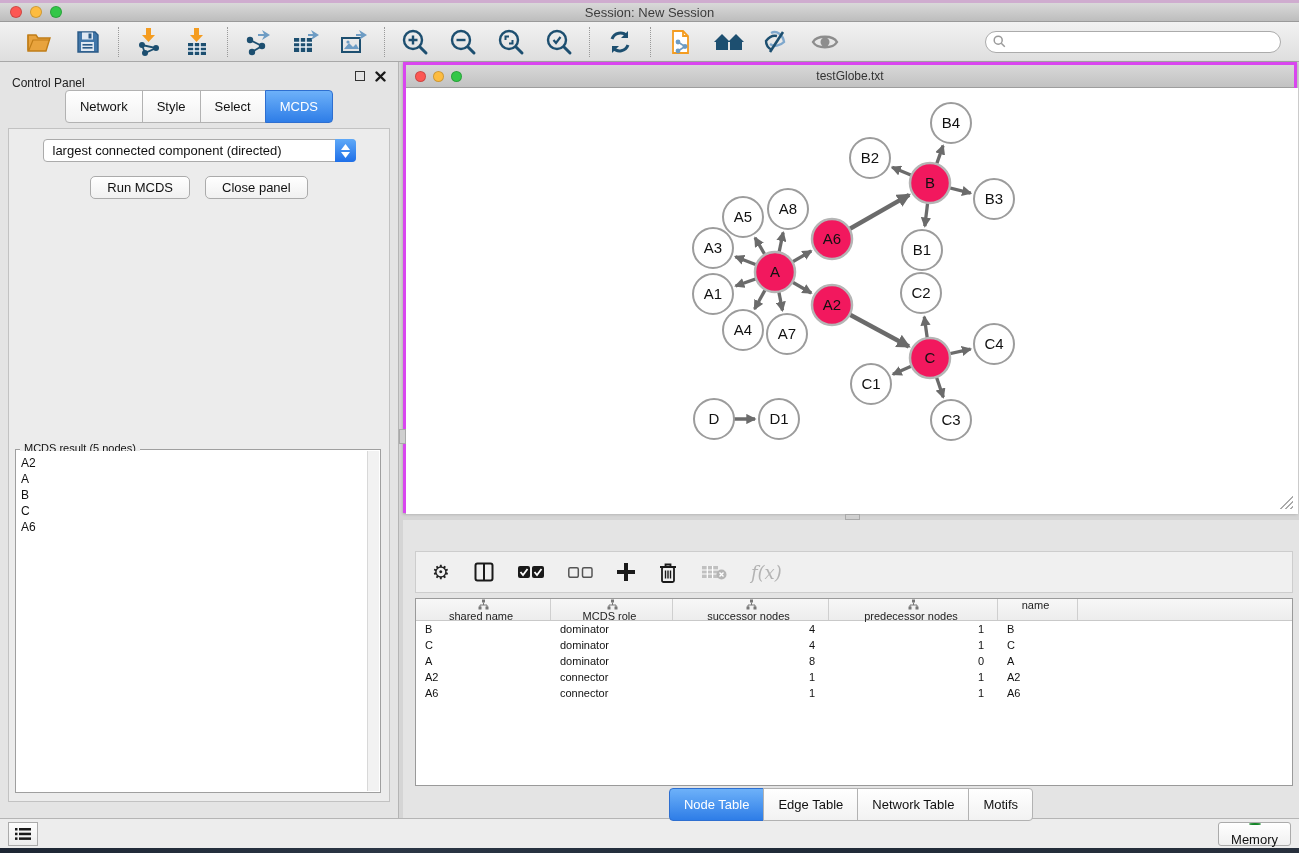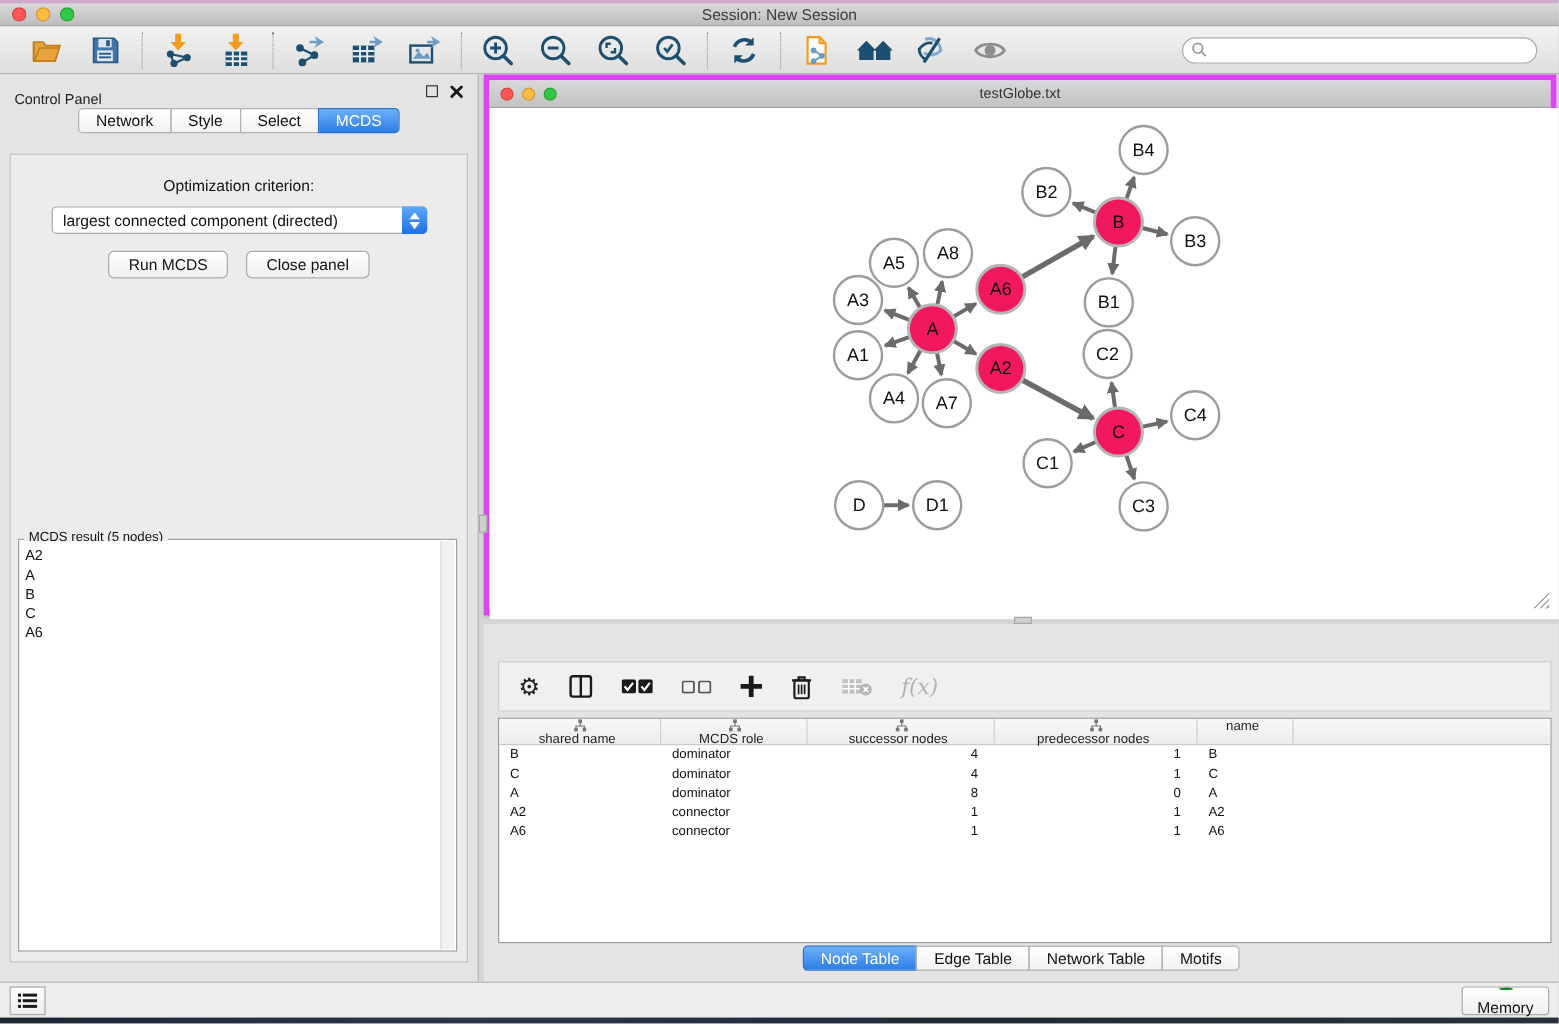--- a/index.html
+++ b/index.html
@@ -32,21 +32,21 @@
   .workspace { position:absolute; left:0; top:62px; width:1299px; height:756px; background:#d5d5d5; }
 
   
   .control-panel { position:absolute; left:0; top:62px; width:399px; height:756px; background:#e4e4e4;
     border-right:1px solid #b4b4b4; }
   .panel-head { height:28px; display:flex; align-items:center; padding:0 12px; }
   .panel-head .ptitle { font-size:12px; color:#222;margin-top:13px; }
   .panel-icons { margin-left:auto; display:flex; gap:10px; align-items:center; }
   .float-box { width:10px; height:10px; border:1.6px solid #333; display:inline-block; }
   .seg-tabs { display:flex; justify-content:center; position:relative; z-index:2; }
-  .seg { height:21px; padding:0 14px; background:linear-gradient(#ffffff,#f2f2f2); border:1px solid #b2b2b2;
+  .seg { height:33px; padding:0 14px; background:linear-gradient(#ffffff,#f2f2f2); border:1px solid #b2b2b2;
     margin-left:-1px; font-size:13px; color:#111; display:flex; align-items:center; }
   .seg:first-child { border-radius:4px 0 0 4px; margin-left:0; }
   .seg:last-child { border-radius:0 4px 4px 0; }
   .seg.active { background:linear-gradient(#6db1f9,#2e7de7); border-color:#2e6fd0; color:#fff; }
   .cp-content { position:absolute; left:8px; right:8px; top:66px; bottom:16px; background:#ececec;
     border:1px solid #c2c2c2; }
   .opt-label { text-align:center; font-size:13px; color:#111; margin-top:18px; }
   .combo { position:relative; margin:10px auto 0; width:313px; height:23px; background:#fff;
     border:1px solid #ababab; border-radius:4px; display:flex; align-items:center; }
   .combo .combo-text { font-size:13px; color:#111; padding-left:9px; flex:1; white-space:nowrap; overflow:hidden; }
@@ -57,21 +57,21 @@
     border-radius:5px; font-size:13px; color:#111; display:flex; align-items:center; }
   .result-box { position:absolute; left:6px; right:8px; bottom:8px; height:344px;
     border:1px solid #9f9f9f; background:#fff; }
   .result-legend { position:absolute; top:-8px; left:4px; background:#ececec; padding:0 4px; font-size:11px; color:#111; }
   .result-list { position:absolute; inset:1px 13px 1px 1px; background:#fff; padding:4px 0 0 4px; }
   .result-item { font-size:12px; color:#111; line-height:16px; }
   .result-scroll { position:absolute; top:1px; bottom:1px; right:1px; width:12px; background:#f2f2f2; border-left:1px solid #d8d8d8; }
 
   
   .net-window { position:absolute; left:403px; top:62px; width:894px; height:451px;
-    border:5px solid #d946ef; background:#fff; box-shadow:0 1px 3px rgba(0,0,0,.25); }
+    border:3px solid #d946ef; background:#fff; box-shadow:0 1px 3px rgba(0,0,0,.25); }
   .net-titlebar { height:23px; background:linear-gradient(#d8d8d8,#c2c2c2); border-bottom:1px solid #9e9e9e;
     position:relative; display:flex; align-items:center; }
   .net-titlebar .title { position:absolute; left:0; right:0; text-align:center; font-size:12px; color:#333; }
   .net-lights { display:flex; gap:7px; margin-left:9px; z-index:2; }
   .net-lights .light { width:11px; height:11px; }
   .net-canvas { position:relative; width:892px; height:426px; background:#fff; }
   .grip { position:absolute; right:1px; bottom:1px; width:13px; height:13px;
     background:
       linear-gradient(135deg, transparent 48%, #aaa 48%, #aaa 55%, transparent 55%) 0 0/13px 13px,
       linear-gradient(135deg, transparent 68%, #aaa 68%, #aaa 75%, transparent 75%) 0 0/13px 13px,
@@ -282,21 +282,20 @@
           </svg>
       </span>
     </div>
     <div class="seg-tabs" id="cp-tabs">
         <span class="seg">Network</span>
         <span class="seg">Style</span>
         <span class="seg">Select</span>
         <span class="seg active">MCDS</span>
       </div>
     <div class="cp-content">
-      <div class="opt-label">Optimization criterion:</div>
       <div class="combo">
         <span class="combo-text">largest connected component (directed)</span>
         <span class="stepper">
           <svg width="9" height="6" viewBox="0 0 9 6">
               <path d="M4.5 0 9 6H0z" fill="#fff"></path>
             </svg>
           <svg width="9" height="6" viewBox="0 0 9 6">
               <path d="M4.5 6 0 0h9z" fill="#fff"></path>
             </svg>
         </span>

